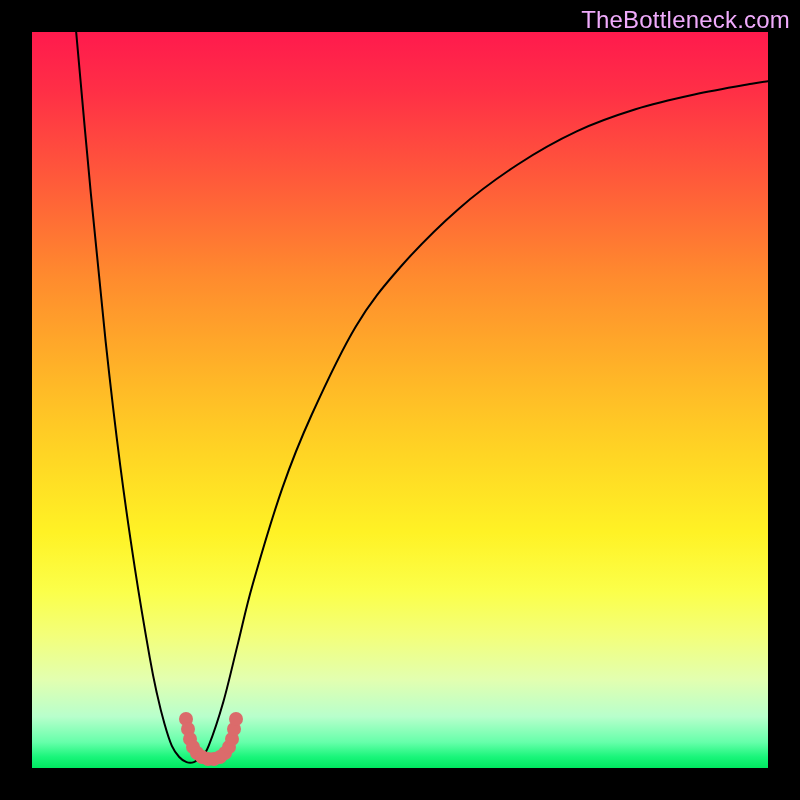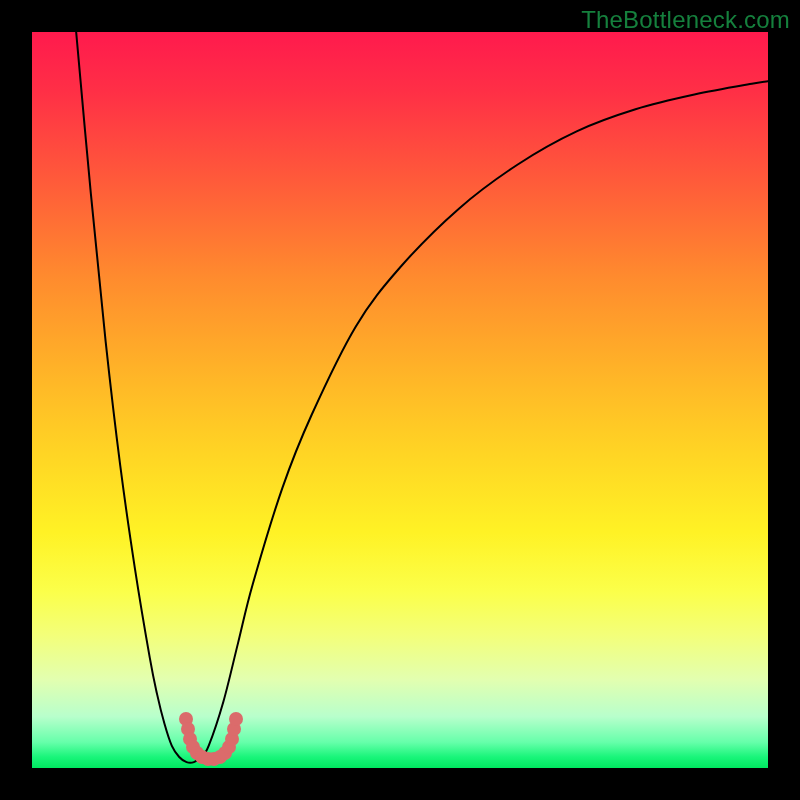--- a/index.html
+++ b/index.html
@@ -48,21 +48,21 @@
     );
   }
   .curve {
     position: absolute;
     inset: 0;
   }
   .watermark {
     position: absolute;
     top: 6px;
     right: 10px;
-    color: #15803d;
+    color: #f0abfc;
     font-size: 24px;
     font-weight: 500;
     letter-spacing: 0.2px;
     user-select: none;
   }
 </style>
 </head>
 <body>
 
 <div class="frame">

